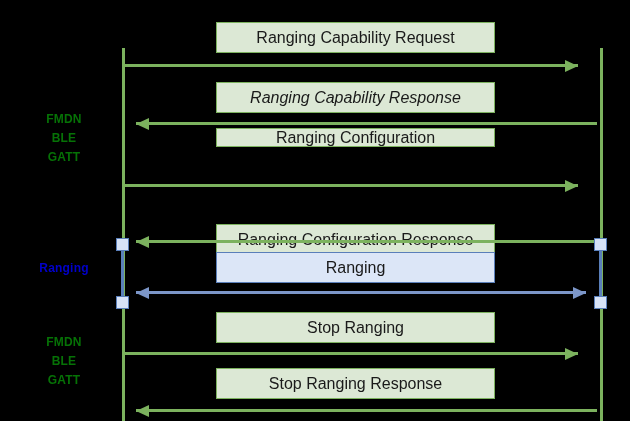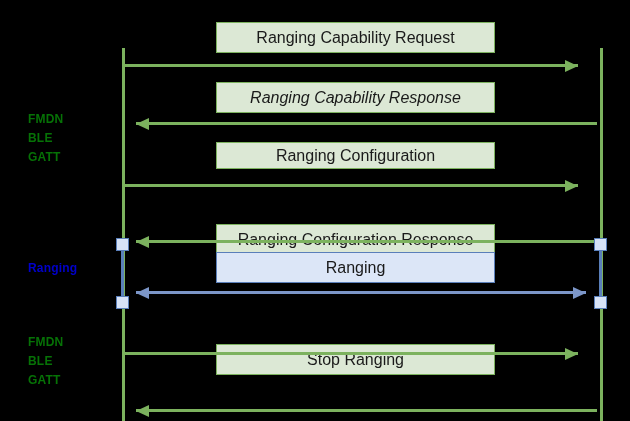--- a/index.html
+++ b/index.html
@@ -34,21 +34,21 @@
   }
   .activation-bar {
     position: absolute;
     width: 3px;
     background: #5a7fba;
   }
 
   
   .phase-label {
     position: absolute;
-    text-align: left;
+    text-align: center;
     font-size: 12px;
     font-weight: bold;
     line-height: 19px;
     white-space: pre-line;
     letter-spacing: 0.2px;
   }
   .phase-green { color: #067206; }
   .phase-blue  { color: #0000cc; }
 
   
@@ -124,41 +124,42 @@
 GATT</div>
 
   <div class="msg-box green" style="left:216px; top:22px; width:279px; height:31px;">Ranging Capability Request</div>
   <div class="arrow-line green" style="left:125px; top:64px; width:453px;"></div>
   <div class="arrow-head right green" style="left:565px; top:59.5px;"></div>
 
   <div class="msg-box green" style="left:216px; top:82px; width:279px; height:31px;font-style:italic;">Ranging Capability Response</div>
   <div class="arrow-line green" style="left:136px; top:122px; width:461px;"></div>
   <div class="arrow-head left green" style="left:136px; top:117.5px;"></div>
 
-  <div class="msg-box green" style="left:216px; top:142px; width:279px; height:27px;">Ranging Configuration</div>
+  <div class="msg-box green" style="left:216px; top:128px; width:279px; height:19px;">Ranging Configuration</div>
   <div class="arrow-line green" style="left:125px; top:184px; width:453px;"></div>
   <div class="arrow-head right green" style="left:565px; top:179.5px;"></div>
 
   <div class="msg-box green" style="left:216px; top:200px; width:279px; height:31px;margin-top:24px;">Ranging Configuration Response</div>
   <div class="arrow-line green" style="left:136px; top:240px; width:461px;"></div>
   <div class="arrow-head left green" style="left:136px; top:235.5px;"></div>
 
   <div class="activation-bar" style="left:121px; top:249px; height:49px;"></div>
   <div class="activation-bar" style="left:599px; top:249px; height:49px;"></div>
 
   <div class="activation" style="left:116px; top:238px;"></div>
   <div class="activation" style="left:116px; top:296px;"></div>
   <div class="activation" style="left:594px; top:238px;"></div>
   <div class="activation" style="left:594px; top:296px;"></div>
 
   <div class="msg-box blue" style="left:216px; top:252px; width:279px; height:31px;">Ranging</div>
   <div class="arrow-line blue" style="left:136px; top:291px; width:450px;"></div>
   <div class="arrow-head left blue" style="left:136px; top:286.5px;"></div>
   <div class="arrow-head right blue" style="left:573px; top:286.5px;"></div>
 
-  <div class="msg-box green" style="left:216px; top:312px; width:279px; height:31px;margin-top:32px;">Stop Ranging</div>
+  <div class="msg-box green" style="left:216px; top:312px; width:279px; height:31px;">Stop Ranging</div>
   <div class="arrow-line green" style="left:125px; top:352px; width:453px;"></div>
   <div class="arrow-head right green" style="left:565px; top:347.5px;"></div>
 
+  <div class="msg-box green" style="left:216px; top:368px; width:279px; height:31px;">Stop Ranging Response</div>
   <div class="arrow-line green" style="left:136px; top:409px; width:461px;"></div>
   <div class="arrow-head left green" style="left:136px; top:404.5px;"></div>
 
 </div>
 
 </body></html>

